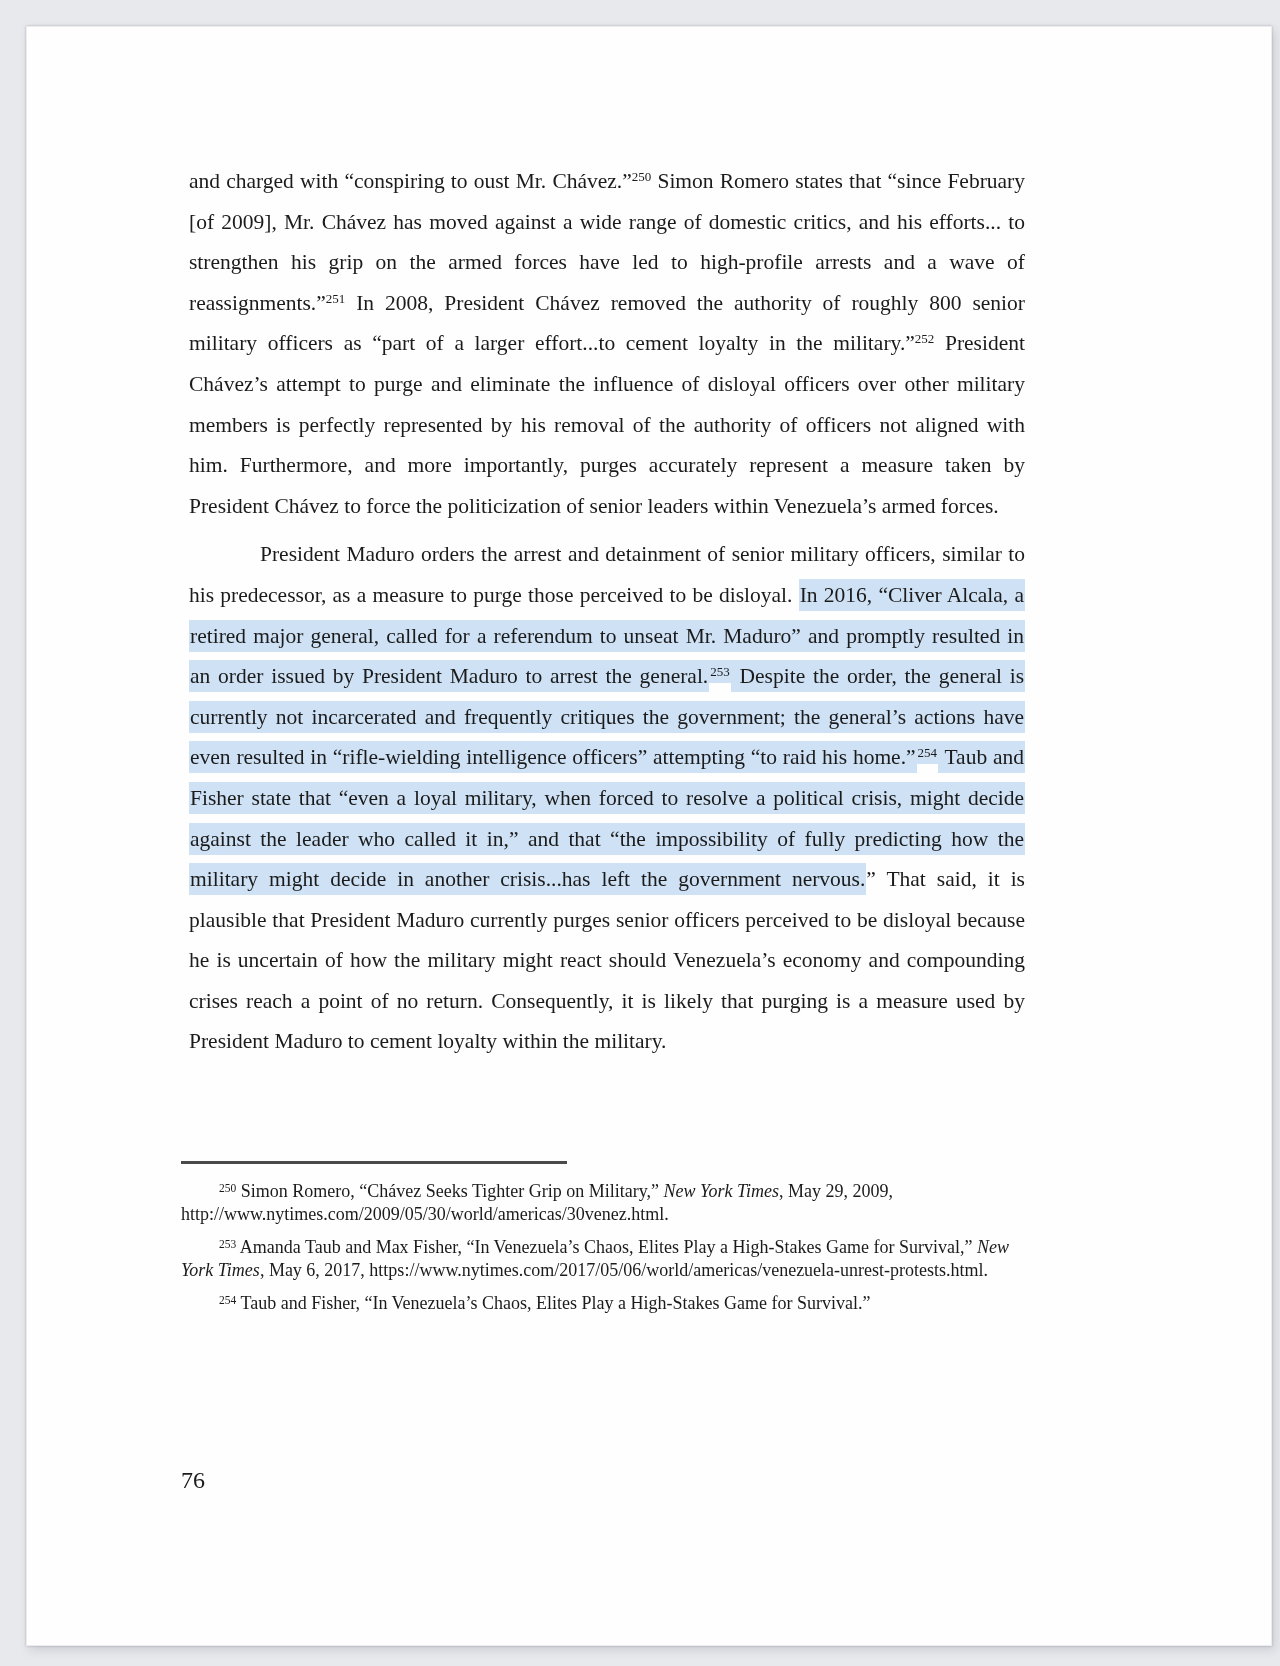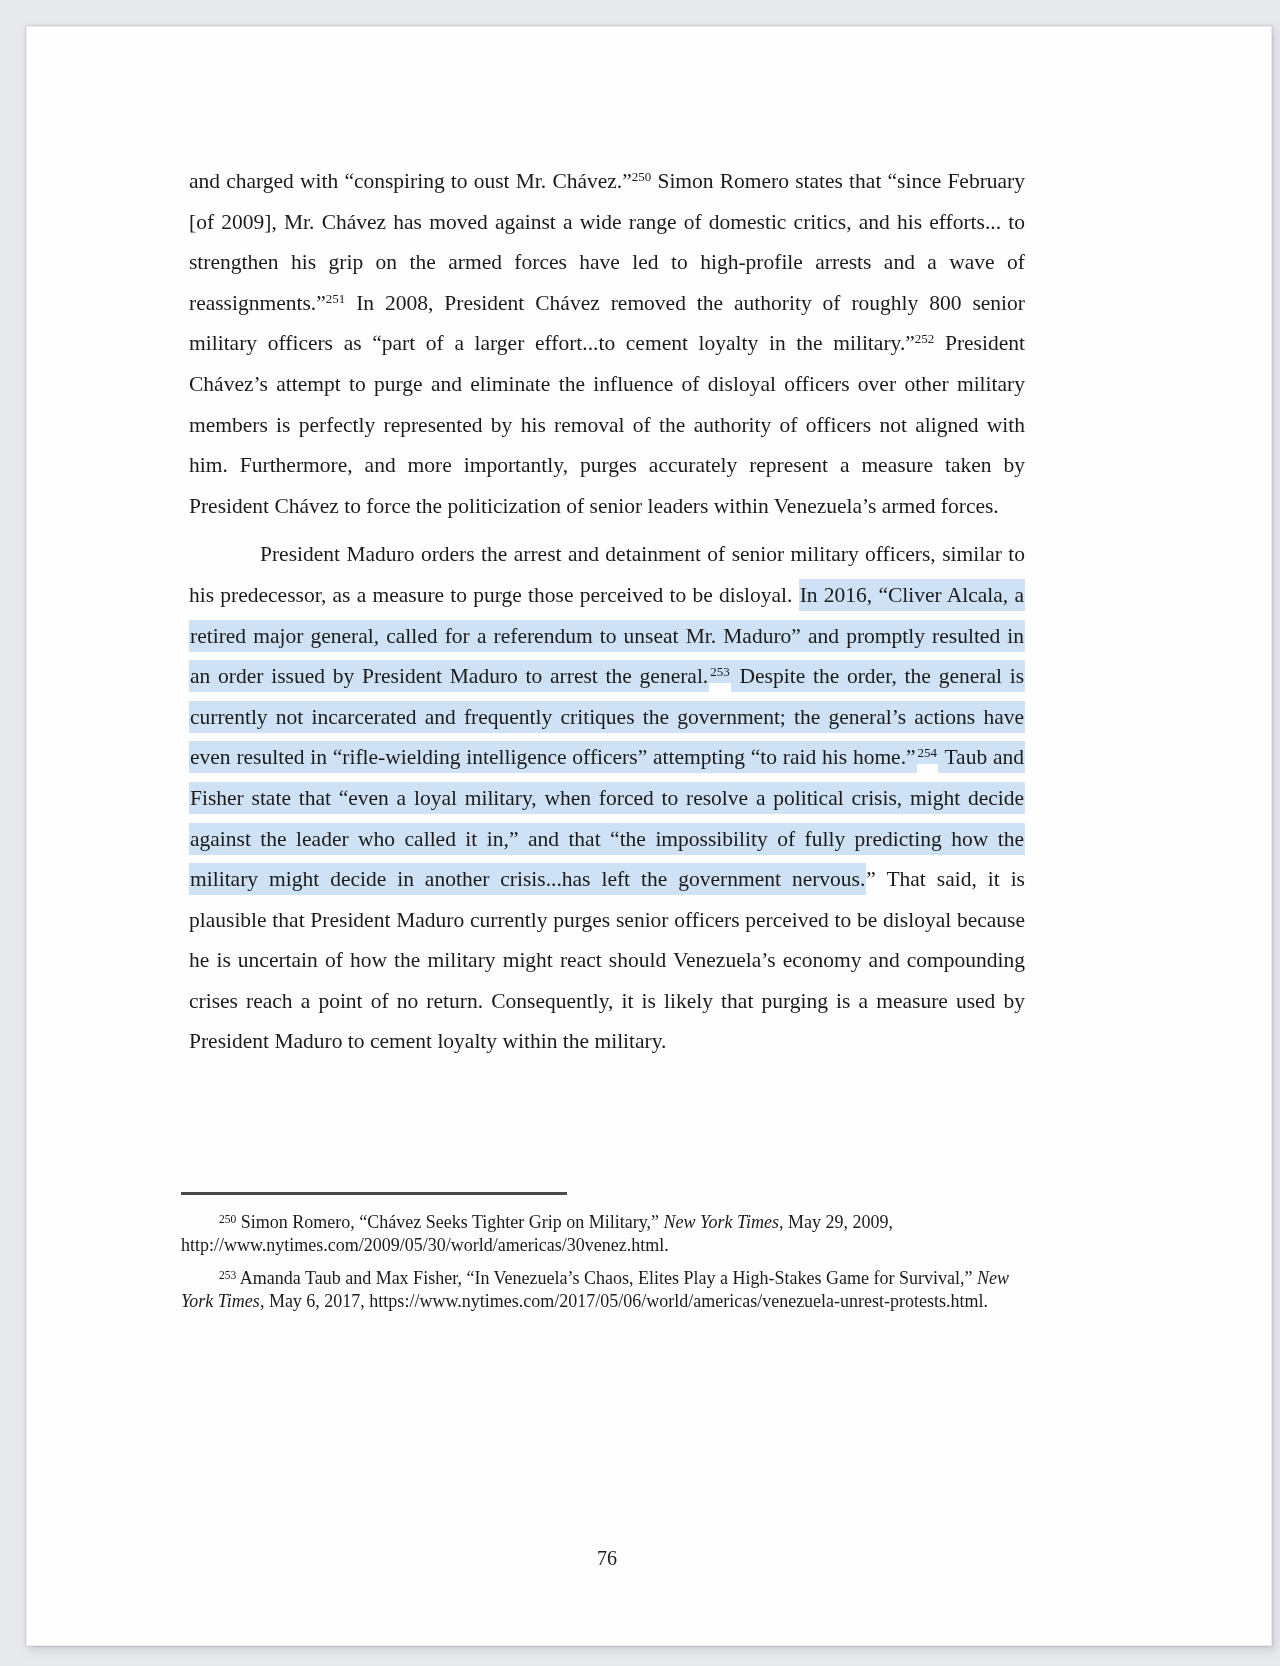--- a/index.html
+++ b/index.html
@@ -43,21 +43,21 @@
   }
   .hl {
     background: #cee1f5;
     padding: 4px 1px;
     -webkit-box-decoration-break: clone;
     box-decoration-break: clone;
   }
   .fn-block {
     position: absolute;
     left: 154px;
-    top: 1165px;
+    top: 1134px;
     width: 852px;
   }
   .fn-rule {
     width: 386px;
     height: 0;
     border-top: 3px solid #4a4a4a;
     margin-bottom: 16px;
   }
   .footnote {
     font-size: 18px;
@@ -70,24 +70,24 @@
   .fn-num {
     font-size: 11.5px;
     line-height: 0;
     position: relative;
     top: -5px;
   }
   .italic { font-style: italic; }
   .page-num {
     position: absolute;
     left: 154px;
-    top: 1520px;
+    top: 1440px;
     width: 852px;
-    text-align: center;
-    font-size: 20px;
+    text-align: left;
+    font-size: 24px;
   }
 </style>
 </head>
 <body>
 
 <div class="canvas">
   <div class="page">
 
     <div class="text-col">
       <p class="para"><span>and charged with “conspiring to oust Mr. Chávez.”</span><span class="sup">250</span><span> Simon Romero states that “since February [of 2009], Mr. Chávez has moved against a wide range of domestic critics, and his efforts... to strengthen his grip on the armed forces have led to high-profile arrests and a wave of reassignments.”</span><span class="sup">251</span><span> In 2008, President Chávez removed the authority of roughly 800 senior military officers as “part of a larger effort...to cement loyalty in the military.”</span><span class="sup">252</span><span> President Chávez’s attempt to purge and eliminate the influence of disloyal officers over other military members is perfectly represented by his removal of the authority of officers not aligned with him. Furthermore, and more importantly, purges accurately represent a measure taken by President Chávez to force the politicization of senior leaders within Venezuela’s armed forces.</span></p>
@@ -97,18 +97,19 @@
 
     <div class="fn-block">
       <div class="fn-rule"></div>
 
       <p class="footnote"><span class="fn-num">250</span><span> Simon Romero, “Chávez Seeks Tighter Grip on Military,” </span><span class="italic">New York Times</span><span>, May 29, 2009, http://www.nytimes.com/2009/05/30/world/americas/30venez.html.</span></p>
 
 
 
       <p class="footnote"><span class="fn-num">253</span><span> Amanda Taub and Max Fisher, “In Venezuela’s Chaos, Elites Play a High-Stakes Game for Survival,” </span><span class="italic">New York Times</span><span>, May 6, 2017, https://www.nytimes.com/2017/05/06/world/americas/venezuela-unrest-protests.html.</span></p>
 
+      <p class="footnote"><span class="fn-num">254</span><span> Taub and Fisher, “In Venezuela’s Chaos, Elites Play a High-Stakes Game for Survival.”</span></p>
     </div>
 
     <div class="page-num">76</div>
 
   </div>
 </div>
 
 </body></html>

